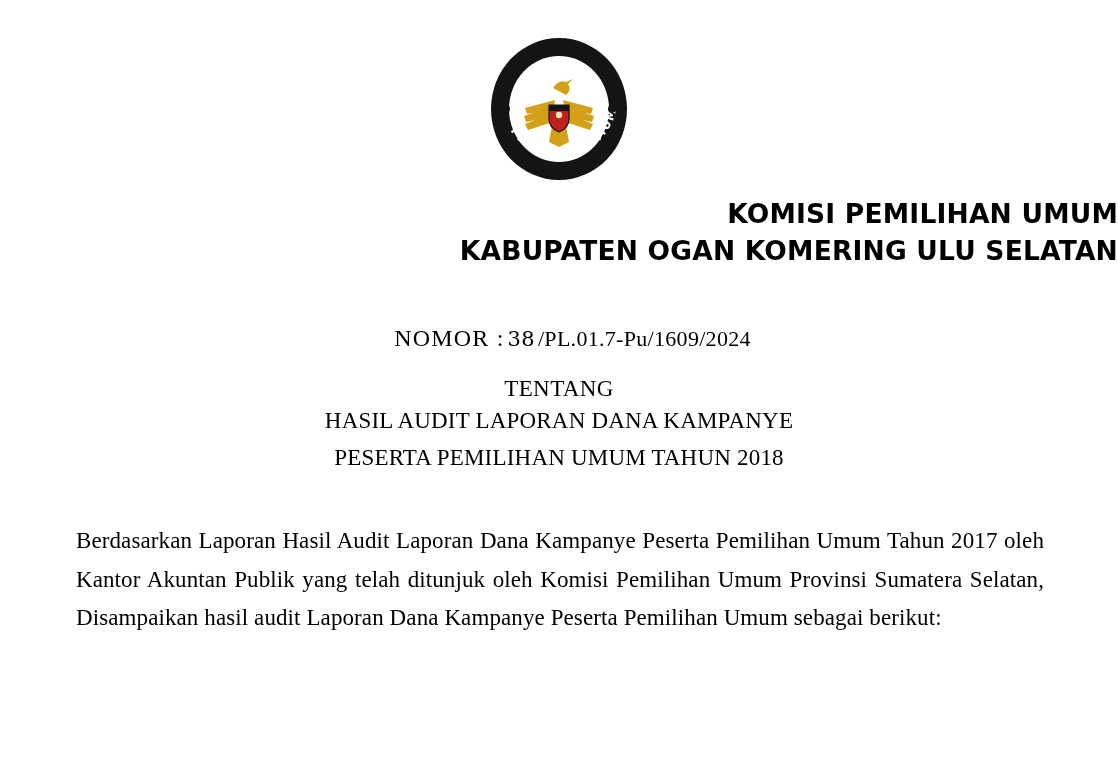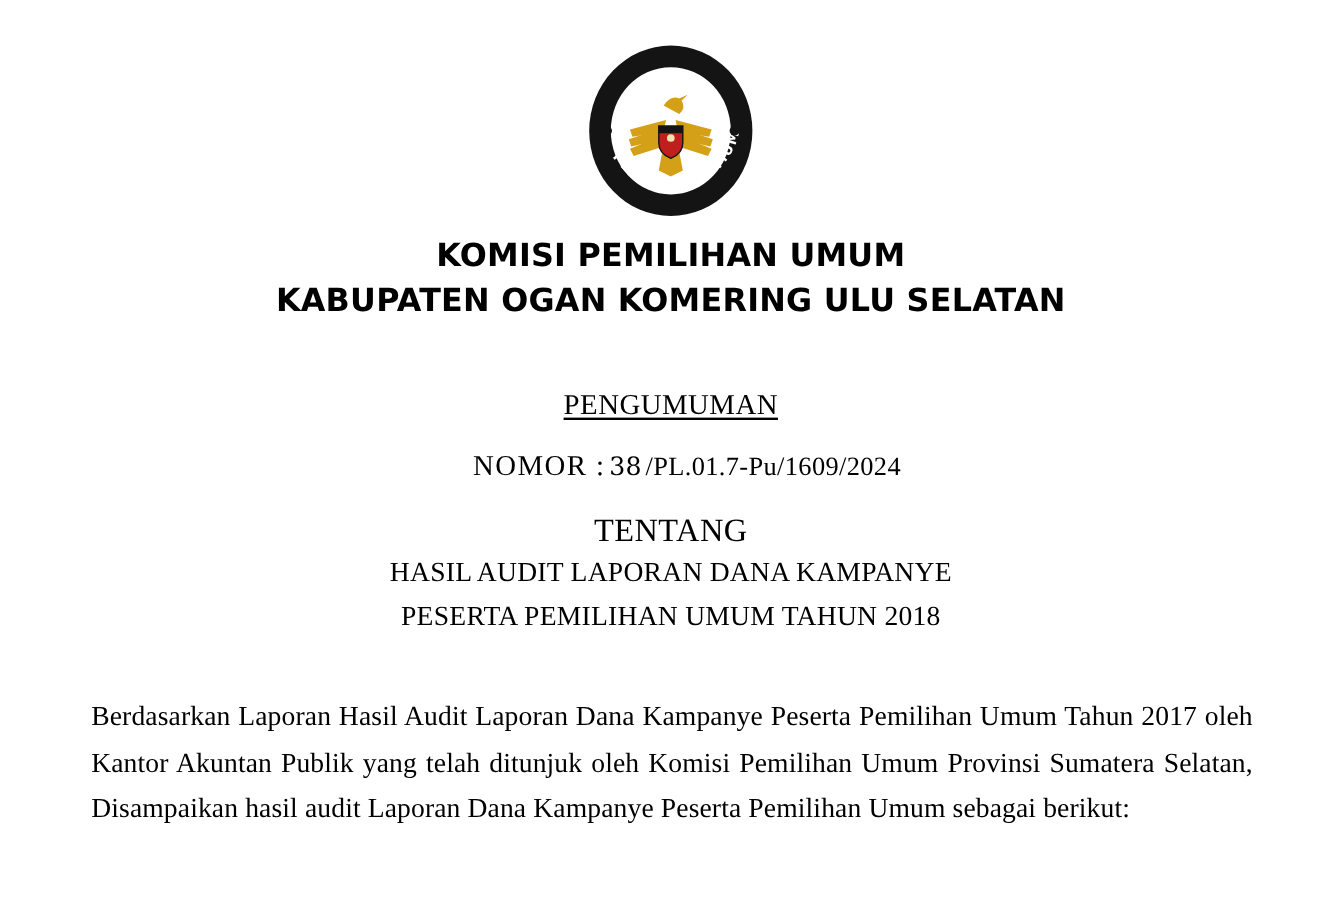--- a/index.html
+++ b/index.html
@@ -31,21 +31,21 @@
     position: relative;
     width: 140px;
     height: 146px;
   }
   .logo svg {
     display: block;
   }
 
   
   .heading {
-    text-align: center;
+    text-align: right;
     font-family: "DejaVu Sans", sans-serif;
     font-weight: bold;
     letter-spacing: 0.2px;
   }
   .heading .line1 {
     font-size: 26.5px;
     margin-top: 16px;
     line-height: 1.2;
   }
   .heading .line2 {
@@ -77,21 +77,21 @@
   .nomor-number {
     font-family: "DejaVu Serif", serif;
     font-size: 21px;
     padding: 0 3px;
   }
   .nomor-rest {
     font-size: 22px;
   }
   .tentang {
     margin-top: 24px;
-    font-size: 27px;
+    font-size: 23px;
     letter-spacing: 0.4px;
     padding-left: 0;
   }
   .subject {
     font-size: 23px;
     line-height: 1.62;
     letter-spacing: 0.2px;
   }
 
   
@@ -152,21 +152,20 @@
       </svg>
     </div>
   </div>
 
   <div class="heading">
     <div class="line1">KOMISI PEMILIHAN UMUM</div>
     <div class="line2">KABUPATEN OGAN KOMERING ULU SELATAN</div>
   </div>
 
   <div class="title-block">
-    <div class="pengumuman">PENGUMUMAN</div>
     <div class="nomor-row">
       <span class="nomor-label">NOMOR :</span><span class="nomor-number">38</span><span class="nomor-rest">/PL.01.7-Pu/1609/2024</span>
     </div>
     <div class="tentang">TENTANG</div>
     <div class="subject">
       <div>HASIL AUDIT LAPORAN DANA KAMPANYE</div>
       <div>PESERTA PEMILIHAN UMUM TAHUN 2018</div>
     </div>
   </div>
 

